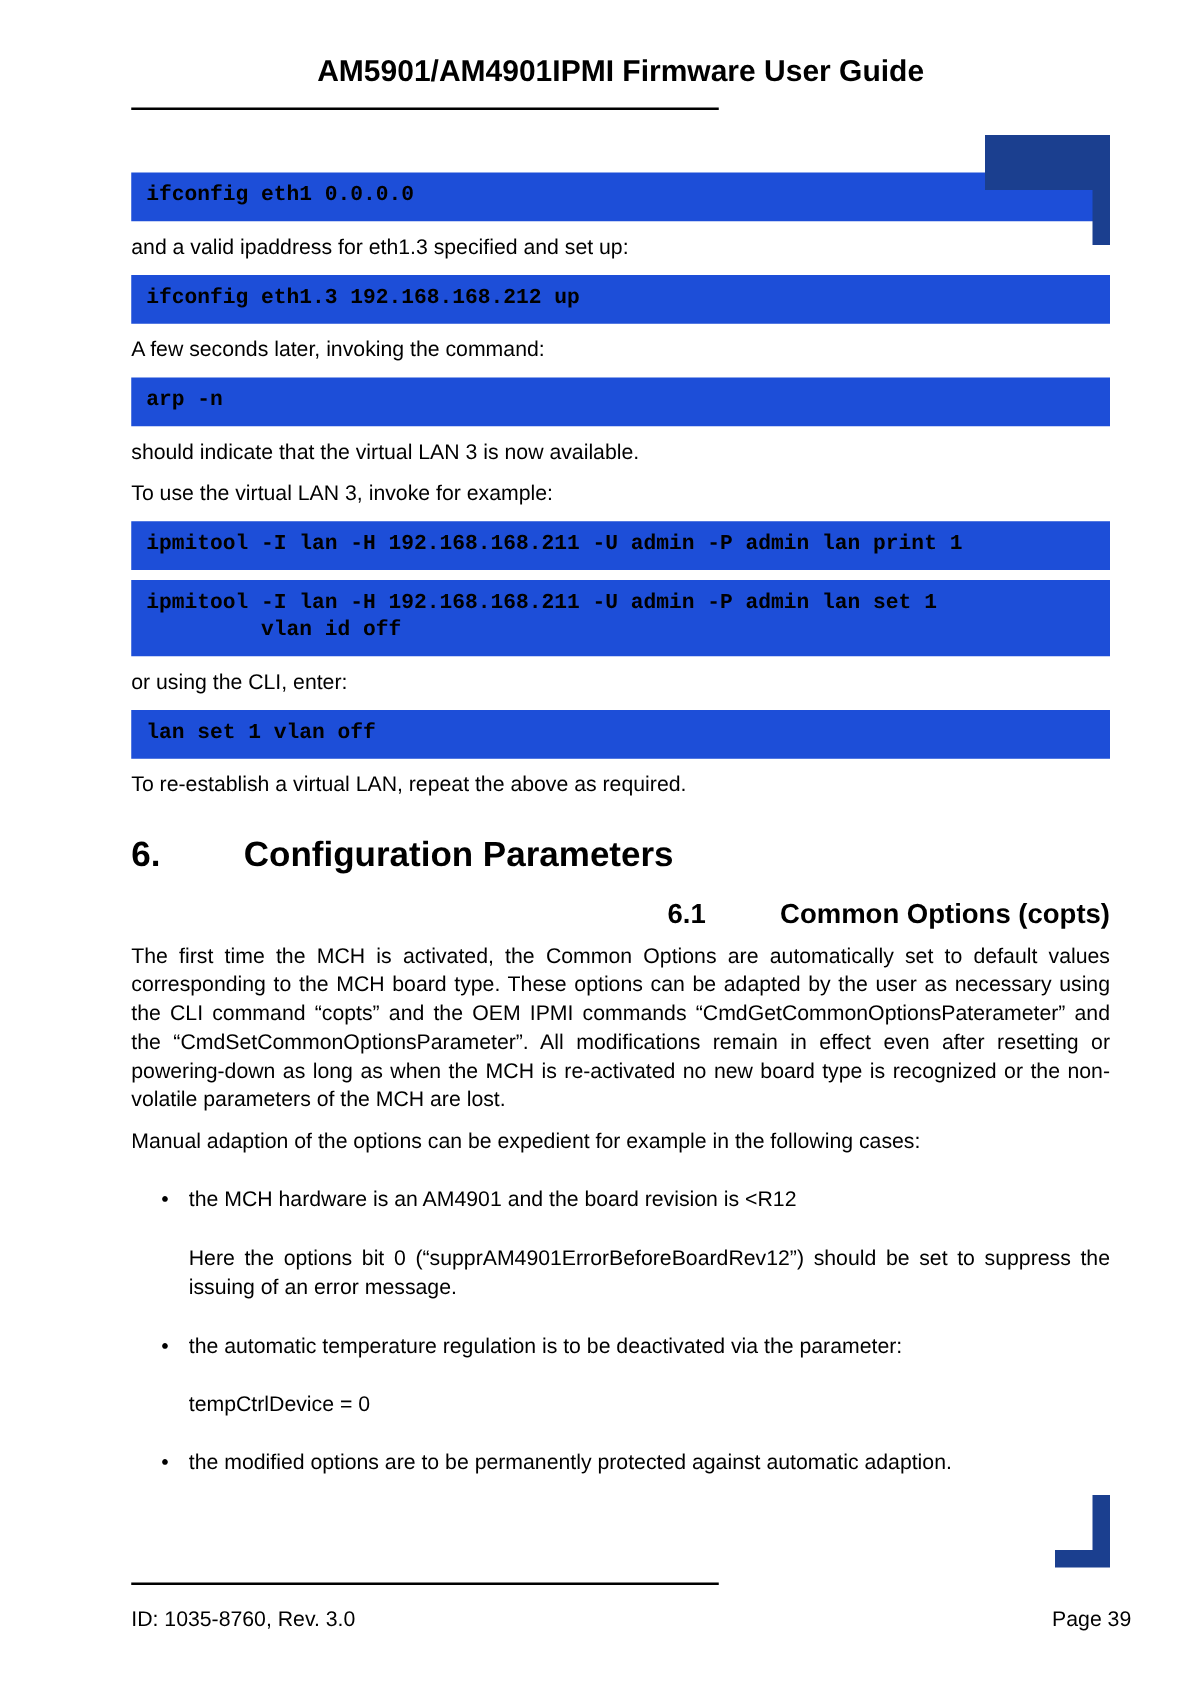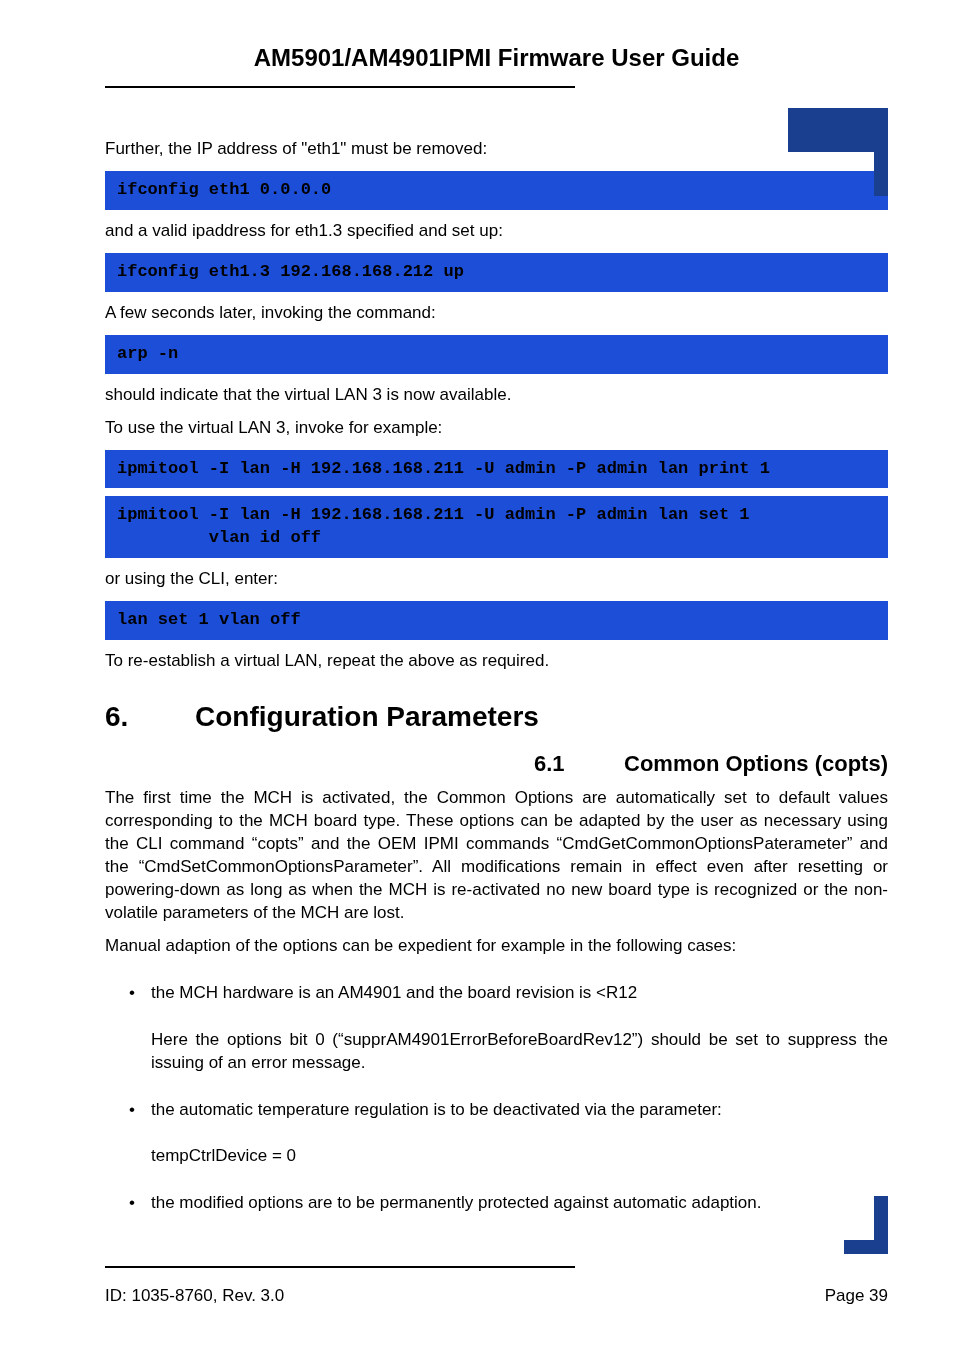--- a/index.html
+++ b/index.html
@@ -76,21 +76,21 @@
     content: "•";
     position: absolute;
     left: 0;
     top: 0;
   }
   .sub-para { margin: 8px 0 8px 46px; text-align: justify; line-height: 1.35; }
   .footer {
     position: absolute;
     bottom: 44px;
     left: 105px;
-    right: 66px;
+    right: 49px;
   }
   .hr-bot {
     border: none;
     border-top: 2px solid #000;
     width: 470px;
     margin-left: 0;
     margin-bottom: 18px;
   }
   .footer-row {
     display: flex;
@@ -120,21 +120,20 @@
 
 <div class="hdr">
   <span>AM5901/AM4901</span>
   <span>IPMI Firmware User Guide</span>
 </div>
 <hr class="hr-top">
 <div class="corner-top"></div>
 
 <div class="content">
 
-  <p class="para">Further, the IP address of "eth1" must be removed:</p>
   <div class="code">ifconfig eth1 0.0.0.0</div>
   <p class="para">and a valid ipaddress for eth1.3 specified and set up:</p>
   <div class="code">ifconfig eth1.3 192.168.168.212 up</div>
   <p class="para">A few seconds later, invoking the command:</p>
   <div class="code">arp -n</div>
   <p class="para">should indicate that the virtual LAN 3 is now available.</p>
   <p class="para">To use the virtual LAN 3, invoke for example:</p>
   <div class="code">ipmitool -I lan -H 192.168.168.211 -U admin -P admin lan print 1</div>
   <div class="code">ipmitool -I lan -H 192.168.168.211 -U admin -P admin lan set 1
          vlan id off</div>

